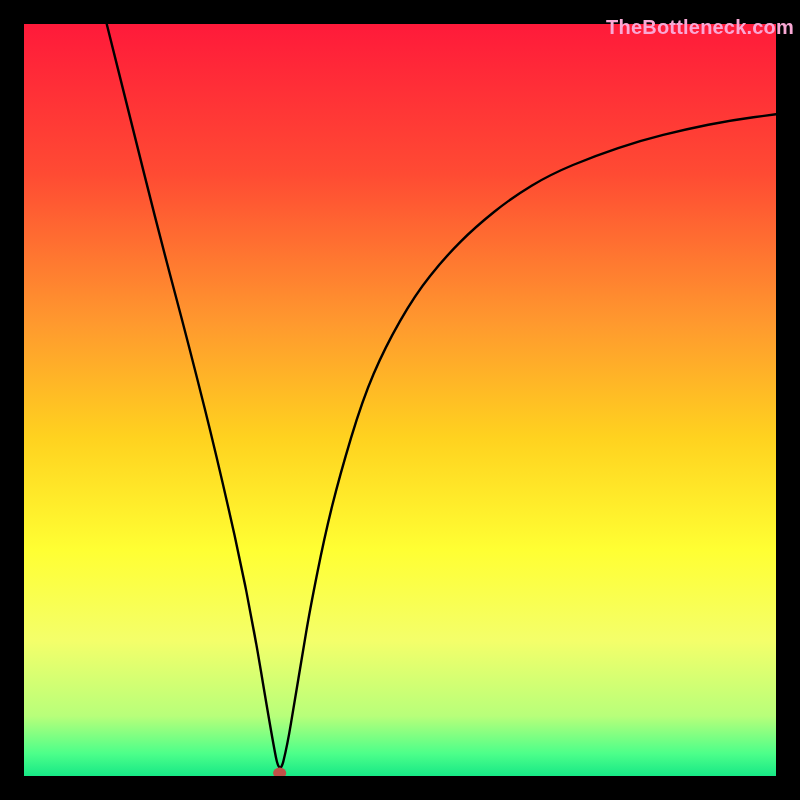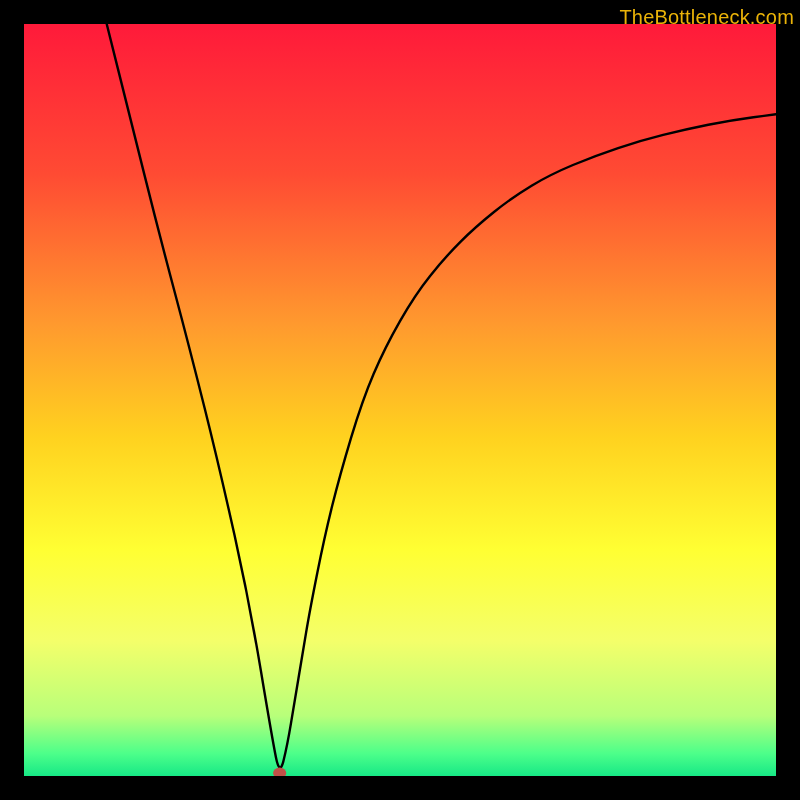--- a/index.html
+++ b/index.html
@@ -20,26 +20,26 @@
   }
   .plot {
     position: absolute;
     left: 0;
     top: 0;
     width: 752px;
     height: 752px;
   }
   .watermark {
     position: absolute;
-    top: 6px;
+    top: 16px;
     right: 6px;
     font-family: Arial, Helvetica, sans-serif;
     font-size: 20px;
-    font-weight: 400;
-    color: #eab308;
+    font-weight: 700;
+    color: #f9a8d4;
     letter-spacing: 0.2px;
     user-select: none;
   }
 </style>
 </head>
 <body>
 
 <div class="frame">
 
   <svg class="plot" viewBox="0 0 752 752" preserveAspectRatio="none">

